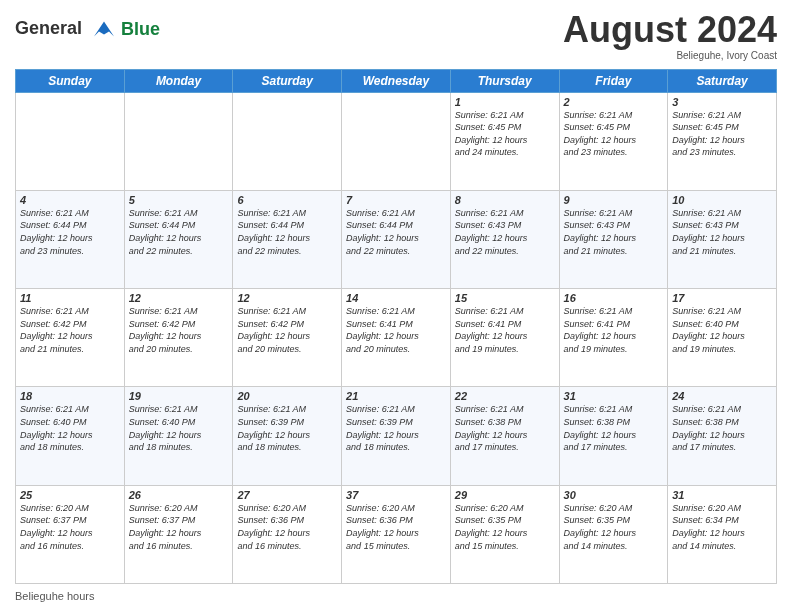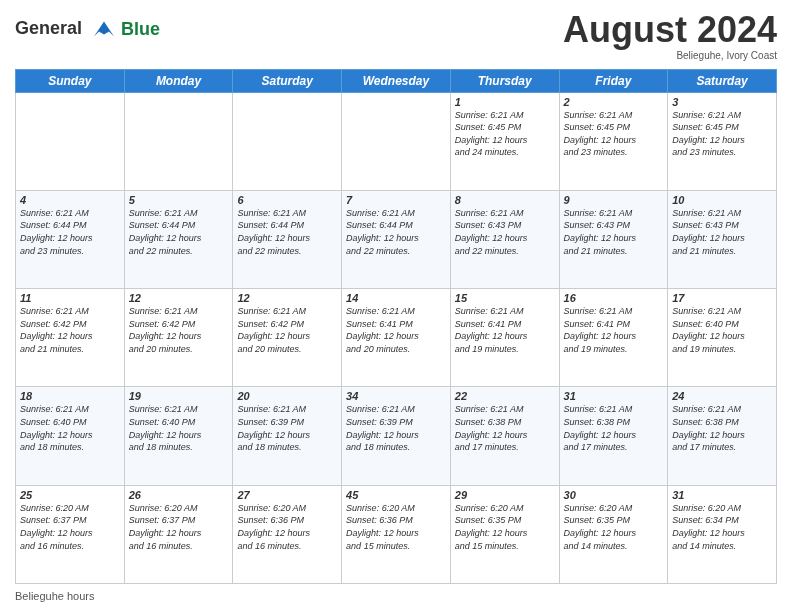--- a/index.html
+++ b/index.html
@@ -276,21 +276,21 @@
 and 18 minutes.</div>
           </td>
           <td>
             <span class="day-number">20</span>
             <div class="cell-info" style="white-space: pre-line;">Sunrise: 6:21 AM
 Sunset: 6:39 PM
 Daylight: 12 hours
 and 18 minutes.</div>
           </td>
           <td>
-            <span class="day-number">34</span>
+            <span class="day-number">21</span>
             <div class="cell-info" style="white-space: pre-line;">Sunrise: 6:21 AM
 Sunset: 6:39 PM
 Daylight: 12 hours
 and 18 minutes.</div>
           </td>
           <td>
             <span class="day-number">22</span>
             <div class="cell-info" style="white-space: pre-line;">Sunrise: 6:21 AM
 Sunset: 6:38 PM
 Daylight: 12 hours
@@ -327,21 +327,21 @@
 and 16 minutes.</div>
           </td>
           <td>
             <span class="day-number">27</span>
             <div class="cell-info" style="white-space: pre-line;">Sunrise: 6:20 AM
 Sunset: 6:36 PM
 Daylight: 12 hours
 and 16 minutes.</div>
           </td>
           <td>
-            <span class="day-number">45</span>
+            <span class="day-number">37</span>
             <div class="cell-info" style="white-space: pre-line;">Sunrise: 6:20 AM
 Sunset: 6:36 PM
 Daylight: 12 hours
 and 15 minutes.</div>
           </td>
           <td>
             <span class="day-number">29</span>
             <div class="cell-info" style="white-space: pre-line;">Sunrise: 6:20 AM
 Sunset: 6:35 PM
 Daylight: 12 hours

